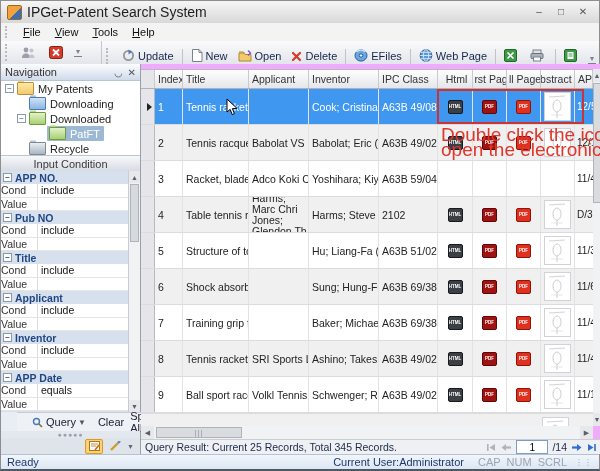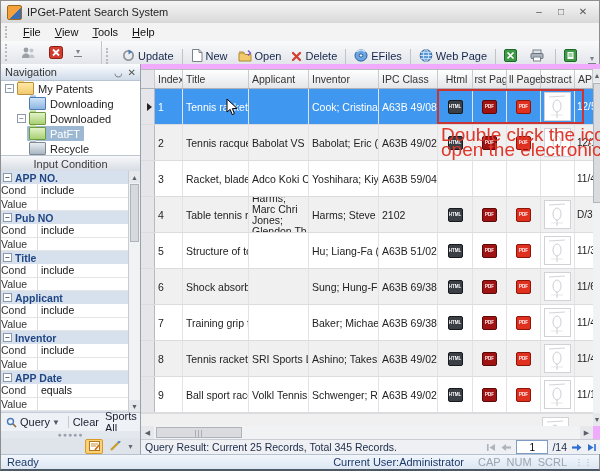--- a/index.html
+++ b/index.html
@@ -6,21 +6,21 @@
   body{width:600px;height:471px;position:relative;overflow:hidden;
        font-family:"Liberation Sans",sans-serif;font-size:11px;color:#222;}
   #window{position:absolute;left:0;top:0;width:600px;height:471px;box-sizing:border-box;
           border:1px solid #8e8e8e;border-bottom:3px solid #4d5a66;background:#e9e9e9;}
   
   #titlebar{position:absolute;left:0;top:0;right:0;height:22px;
             background:linear-gradient(#f6f6f6,#d8d8d8);display:flex;align-items:center;
             border-bottom:1px solid #c2c2c2;}
   #app-icon{width:13px;height:13px;margin:0 5px 0 6px;border-radius:2px;
             background:linear-gradient(135deg,#f6a23c 55%,#3c6fb4 55%);border:1px solid #9a6a1e;}
-  #title-text{font-size:11px;color:#1d1d1d;}
+  #title-text{font-size:14px;color:#1d1d1d;}
   .win-controls{margin-left:auto;display:flex;margin-right:6px;}
   .win-btn{width:20px;height:14px;margin-left:2px;display:flex;align-items:center;justify-content:center;
            color:#555;font-size:10px;line-height:1;cursor:default;}
   
   #menubar{position:absolute;left:0;top:22px;right:0;height:18px;background:#f3f3f3;
            display:flex;align-items:center;border-bottom:1px solid #ddd;}
   .grip{width:5px;height:70%;margin:0 4px;border-left:2px dotted #b9b9c2;}
   .menu-item{padding:1px 7px;color:#111;}
   .menu-item u{text-decoration:underline;}
   
@@ -71,22 +71,22 @@
   .prop-row{height:12.5px;display:flex;border-bottom:1px solid #e4e4e4;font-size:10.5px;}
   .prop-label{width:36px;flex:0 0 36px;padding-left:0;border-right:1px solid #dcdcdc;
               color:#333;overflow:hidden;white-space:nowrap;}
   .prop-value{flex:1;padding-left:3px;color:#111;overflow:hidden;white-space:nowrap;}
   #prop-scroll{position:absolute;left:128px;top:107px;width:11px;height:241px;background:#f1f2f4;}
   .sb-arrow{width:11px;height:12px;display:flex;align-items:center;justify-content:center;
             background:#e6e8ec;color:#5a6068;font-size:7px;}
   #prop-thumb{position:absolute;left:1px;top:13px;width:9px;height:58px;background:#d6d9de;
               border:1px solid #aeb2b9;box-sizing:border-box;}
   #prop-scroll .down{position:absolute;bottom:0;}
-  #query-bar{position:absolute;left:0;top:348px;width:139px;height:19px;background:#eef1f6;
-             border-top:1px solid #c6ccd4;display:flex;align-items:center;padding-left:5px;
+  #query-bar{position:absolute;left:16px;top:348px;width:139px;height:19px;background:#eef1f6;
+             border-top:1px solid #c6ccd4;display:flex;align-items:center;padding-left:15px;
              box-sizing:border-box;color:#223;}
   #query-bar .caret{font-size:8px;color:#556;margin:0 4px 0 2px;}
   #query-bar .qsep{width:1px;height:12px;background:#c8ccd2;margin:0 4px;}
   #splitter{position:absolute;left:0;top:367px;width:139px;height:7px;background:#e3e7ee;
             display:flex;align-items:center;justify-content:center;color:#9aa2ae;font-size:7px;
             letter-spacing:1px;border-bottom:1px solid #c6ccd4;}
   #mini-panel{position:absolute;left:0;top:374px;width:139px;height:16px;background:#dfe3ea;
               display:flex;align-items:center;justify-content:flex-end;padding-right:6px;
               box-sizing:border-box;gap:4px;}
   .mini-btn{width:16px;height:13px;display:flex;align-items:center;justify-content:center;border-radius:2px;}
@@ -328,21 +328,21 @@
             <span class="tree-label">Downloading</span>
           </span>
         </div>
         <div class="tree-row" style="padding-left: 16px;">
           <span class="expander">−</span>
           <span style="display: flex; align-items: center;">
             <span class="tico green"></span>
             <span class="tree-label">Downloaded</span>
           </span>
         </div>
-        <div class="tree-row" style="padding-left: 14px;">
+        <div class="tree-row" style="padding-left: 34px;">
           <span class="exp-spacer"></span>
           <span class="tree-sel" style="display: flex; align-items: center;">
             <span class="tico green"></span>
             <span class="tree-label">PatFT</span>
           </span>
         </div>
         <div class="tree-row" style="padding-left: 16px;">
           <span class="exp-spacer"></span>
           <span style="display: flex; align-items: flex-end;">
             <span class="tico recycle"></span>

